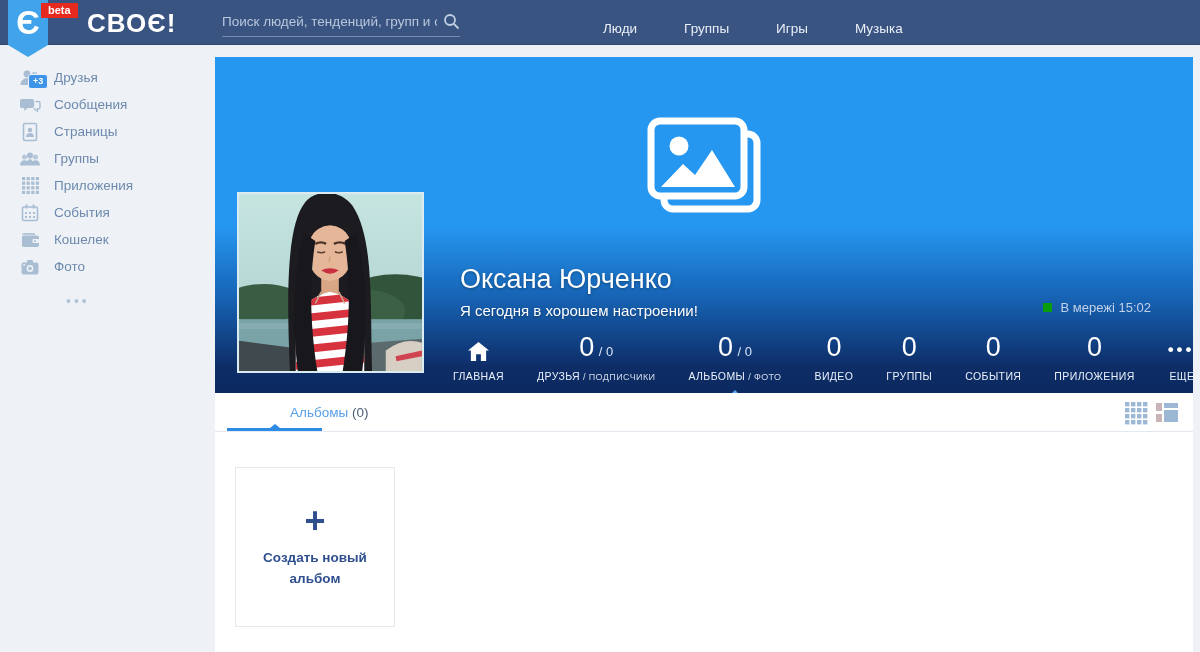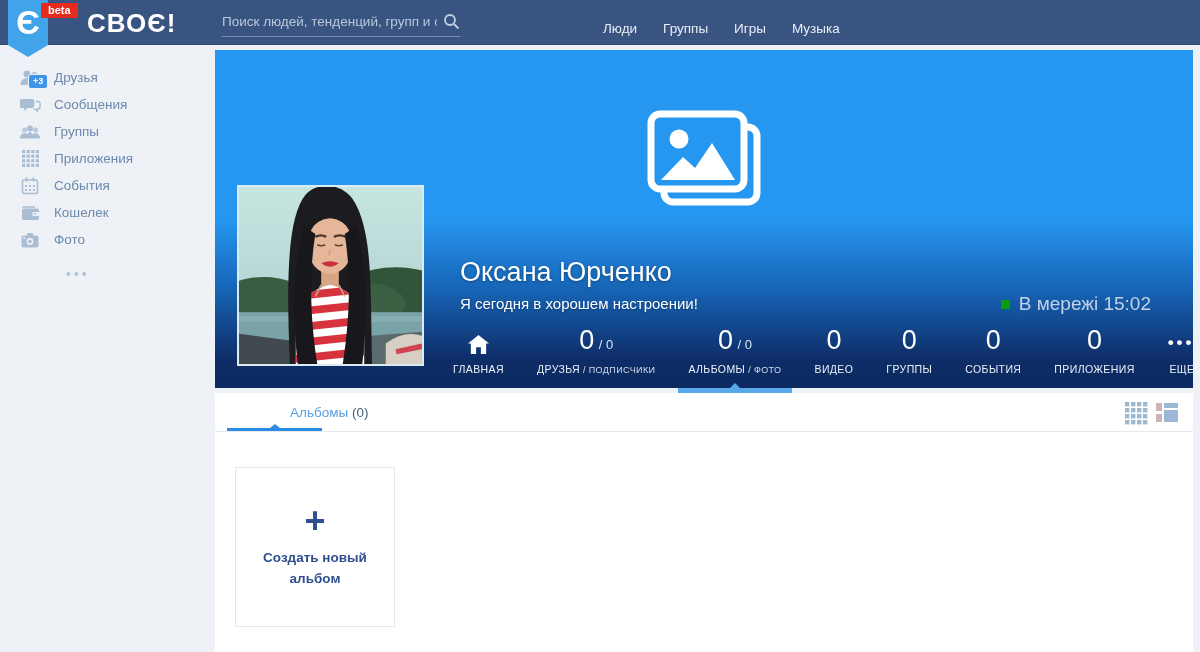--- a/index.html
+++ b/index.html
@@ -14,50 +14,50 @@
   .beta { position:absolute; left:41px; top:3px; background:#e62b1e; color:#fff; font-size:11px; font-weight:bold;
           padding:1px 7px 2px; z-index:25; }
   .brand { position:absolute; left:63px; top:0; height:45px; line-height:47px; color:#fff; font-size:26px;
            font-weight:bold; letter-spacing:1px;margin-left:24px; }
   .search { position:absolute; left:222px; top:7px; width:238px; height:30px; display:flex; align-items:center;
             border-bottom:1px solid rgba(170,188,216,.55); }
   .search input { flex:1; background:transparent; border:none; outline:none; color:#dbe4f2; font-size:13.5px;
                   font-family:inherit; }
   .search input::placeholder { color:#b9c7dd; opacity:1; }
   .search svg { flex:none; margin-left:6px; }
-  .topnav { position:absolute; left:603px; top:0; height:57px; display:flex; align-items:center; gap:26px; }
+  .topnav { position:absolute; left:603px; top:0; height:57px; display:flex; align-items:center; gap:47px; }
   .topnav a { color:#e9eef7; font-size:13.5px; text-decoration:none; cursor:pointer; }
 
   
   .sidebar { position:absolute; left:0; top:45px; width:215px; height:607px; background:#eef2f6; padding-top:19px; }
   .s-item { display:flex; align-items:center; height:27px; cursor:pointer; }
   .s-icon { position:relative; width:26px; margin-left:17px; display:flex; justify-content:center; }
   .s-badge { position:absolute; left:11px; top:6px; background:#3d94e8; color:#fff; font-size:9px; font-weight:bold;
              border-radius:3px; padding:1px 4px 2px; border:1px solid #eef2f6; }
   .s-label { margin-left:11px; color:#6d89ad; font-size:13.5px; }
   .s-more { margin:13px 0 0 66px; color:#b3c3d6; font-size:14px; letter-spacing:3px; cursor:pointer; }
 
   
   .main { position:absolute; left:215px; top:45px; width:978px; height:607px; }
 
-  .cover { position:absolute; left:0; top:5px; width:978px; height:338px;
+  .cover { position:absolute; left:0; top:12px; width:978px; height:338px;
            background:linear-gradient(180deg,#2697f0 0%,#2697f0 50%,#1766b8 70%,#0e2c66 92%,#0c2a60 100%); }
   .cover-icon { position:absolute; left:50%; top:60px; transform:translateX(-50%); }
 
   .avatar { position:absolute; left:22px; top:135px; width:187px; height:181px; border:2px solid rgba(230,240,250,.75);
             overflow:hidden; cursor:pointer; background:#b8ded9; }
   .avatar svg { display:block; }
 
   .who { position:absolute; left:245px; top:207px; color:#fff; }
   .p-name { font-size:27px; text-shadow:0 1px 3px rgba(0,0,0,.35); }
   .p-status { margin-top:7px; font-size:15px; text-shadow:0 1px 2px rgba(0,0,0,.3); }
 
   .online { position:absolute; right:42px; top:243px; display:flex; align-items:center; gap:9px; }
   .online .dot { width:9px; height:9px; background:#0a9e0f; }
-  .online span.txt { color:#c2d2e8; font-size:19px; }
+  .online span.txt { color:#c2d2e8; font-size:13px; }
 
   .tabs { position:absolute; left:0; right:0; bottom:13px; display:flex; align-items:flex-end; gap:33px;
           padding-left:238px; color:#fff; }
   .tab { text-align:center; position:relative; cursor:pointer; }
   .t-num { height:32px; line-height:24px; white-space:nowrap; }
   .t-num .big { font-size:27px; }
   .t-num .small { font-size:13px; color:#d7e4f4; }
   .t-icon { height:32px; display:flex; align-items:center; justify-content:center; }
   .t-dots { height:32px; line-height:30px; font-size:17px; letter-spacing:3px; font-weight:bold; }
   .t-label { margin-top:3px; font-size:10.5px; letter-spacing:.4px; color:#eaf1fa; white-space:nowrap;text-align:right; }
@@ -134,20 +134,30 @@
   <div class="s-item">
     <span class="s-icon">
       <svg width="21" height="20" viewBox="0 0 21 20" fill="#a9bdd3">
         <path d="M2,4 h10 a2.2,2.2 0 0 1 2.2,2.2 v4.6 a2.2,2.2 0 0 1 -2.2,2.2 h-4.5 l-3.2,3 v-3 h-2.3 a2.2,2.2 0 0 1 -2.2,-2.2 v-4.6 a2.2,2.2 0 0 1 2.2,-2.2 Z"></path>
         <path d="M15.5,6.5 h2.5 a2,2 0 0 1 2,2 v3.5 a2,2 0 0 1 -2,2 h-.6 v2.3 l-2.6,-2.3 h-1.2" fill="none" stroke="#a9bdd3" stroke-width="1.4"></path>
       </svg>
     </span>
     <span class="s-label">Сообщения</span>
   </div>
 
+  <div class="s-item">
+    <span class="s-icon">
+      <svg width="18" height="20" viewBox="0 0 18 20">
+        <rect x="2.5" y="1.5" width="13" height="17" rx="1.5" fill="none" stroke="#a9bdd3" stroke-width="1.6"></rect>
+        <circle cx="9" cy="8" r="2.2" fill="#a9bdd3"></circle>
+        <path d="M5,15 C5,12.3 6.8,11 9,11 C11.2,11 13,12.3 13,15 Z" fill="#a9bdd3"></path>
+      </svg>
+    </span>
+    <span class="s-label">Страницы</span>
+  </div>
 
   <div class="s-item">
     <span class="s-icon">
       <svg width="22" height="20" viewBox="0 0 22 20" fill="#a9bdd3">
         <circle cx="5.5" cy="8" r="2.5" opacity=".8"></circle>
         <circle cx="16.5" cy="8" r="2.5" opacity=".8"></circle>
         <circle cx="11" cy="6.5" r="3"></circle>
         <path d="M1,16.5 C1,13 3,11.2 5.5,11.2 C6.6,11.2 7.6,11.5 8.4,12.2 C9.2,10.9 10,10.3 11,10.3 C12,10.3 12.8,10.9 13.6,12.2 C14.4,11.5 15.4,11.2 16.5,11.2 C19,11.2 21,13 21,16.5 Z"></path>
       </svg>
     </span>

